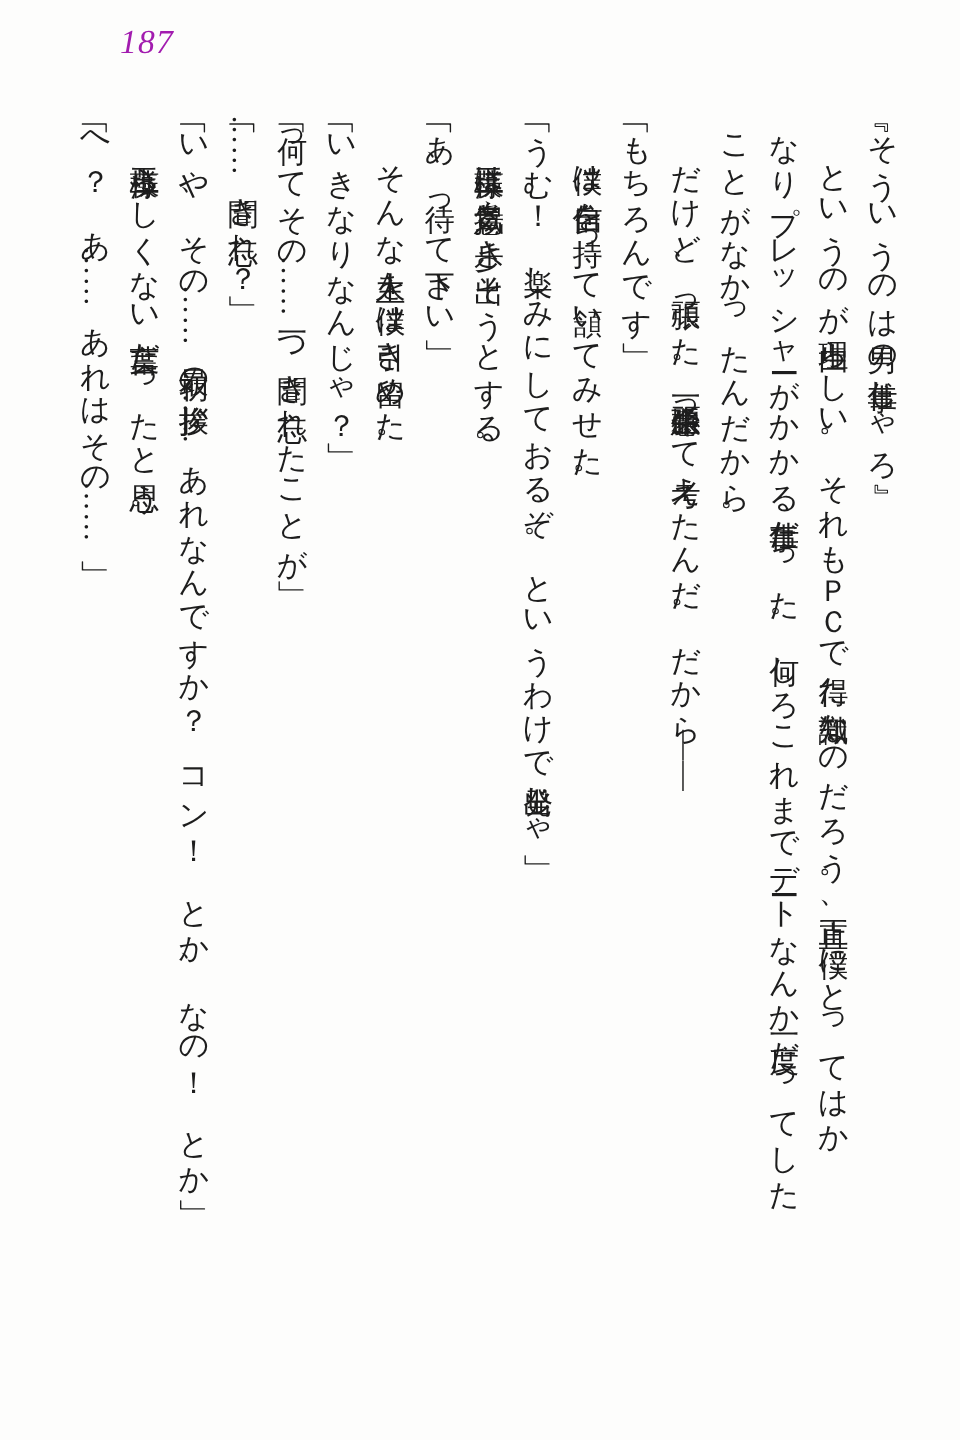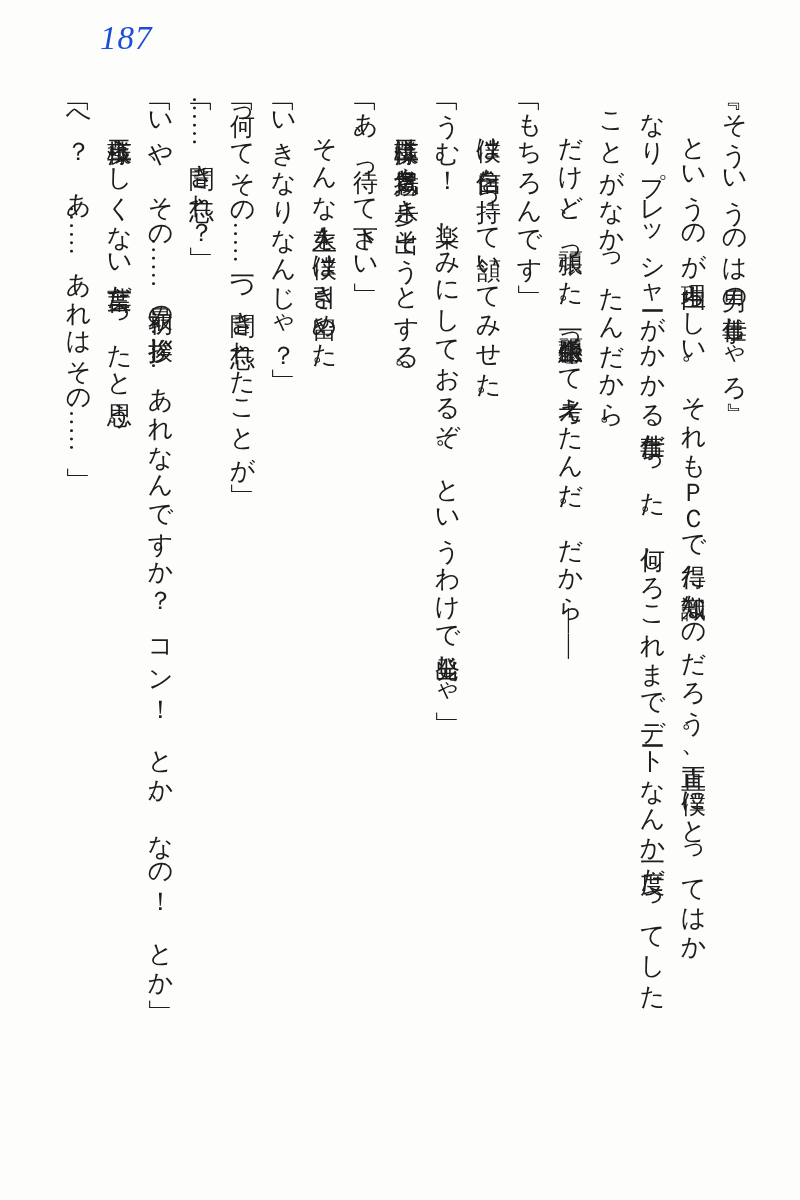--- a/index.html
+++ b/index.html
@@ -11,24 +11,24 @@
   }
   body {
     position: relative;
     background: #fdfdfc;
     font-family: "Liberation Serif", "DejaVu Serif", serif;
   }
   .page-number {
     position: absolute;
     top: 20px;
     left: 100px;
-    font-size: 33px;
+    font-size: 28px;
     font-style: italic;
     letter-spacing: 1px;
-    color: #1d4ed8;
+    color: #a21caf;
   }
   .text-block {
     position: absolute;
     top: 95px;
     right: 45px;
     height: 1010px;
     writing-mode: vertical-rl;
     text-orientation: mixed;
     font-size: 25px;
     color: #1d1d1d;

